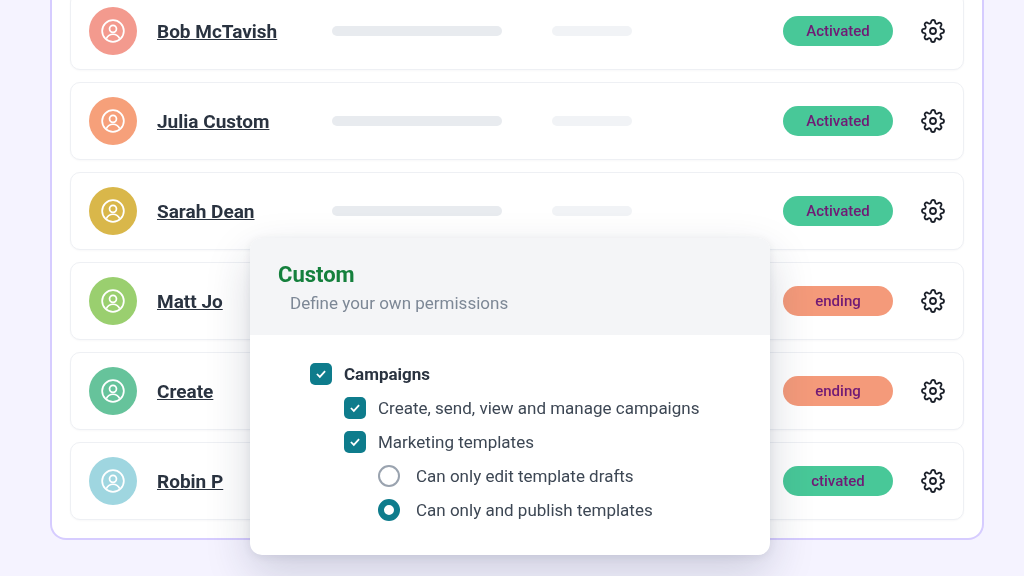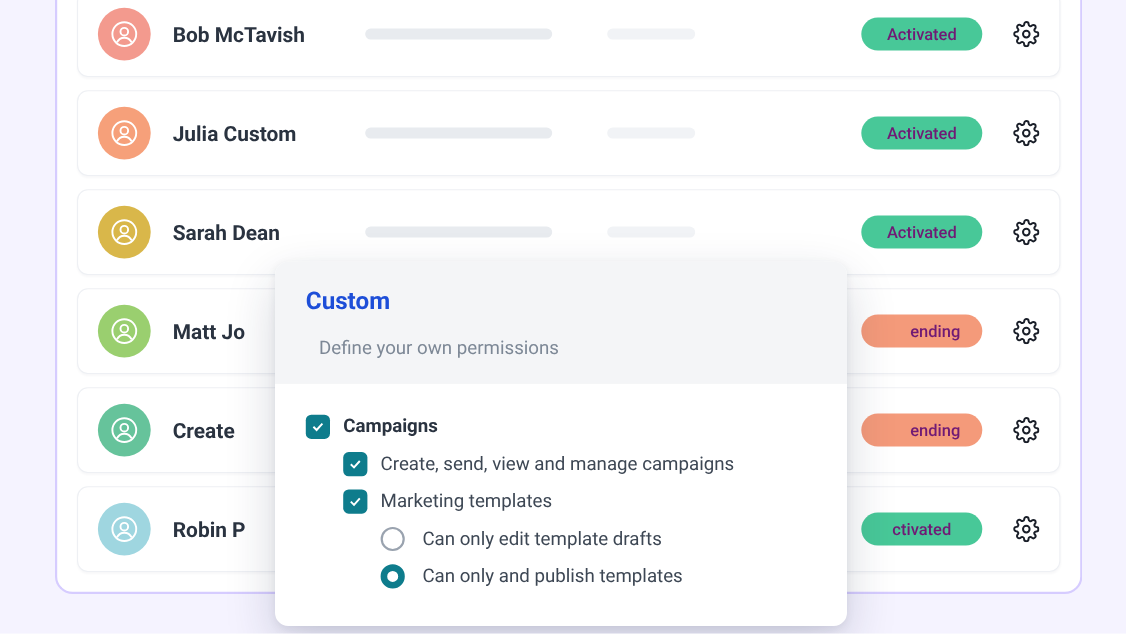--- a/index.html
+++ b/index.html
@@ -43,72 +43,74 @@
   }
   .avatar svg { width: 26px; height: 26px; }
   .name {
     margin-left: 20px;
     font-size: 19px;
     font-weight: 700;
     color: #2a3340;
     width: 175px;
     white-space: nowrap;
     overflow: hidden;
+    text-decoration: underline;
   }
   .ph-group { display: flex; align-items: center; flex: 1; gap: 50px; }
   .ph { height: 10px; border-radius: 5px; background: #e8ebef; }
   .ph.a { width: 170px; }
   .ph.b { width: 80px; background: #f1f3f6; }
   .badge {
     padding: 6px 20px;
     border-radius: 999px;
     color: #701a75;
     font-size: 15px;
     font-weight: 500;
     text-align: center;
     min-width: 110px;
     white-space: nowrap;
     overflow: hidden;
     margin-right: 28px;
   }
   .badge.activated { background: #48c898; }
-  .badge.pending { background: #f49a7a; text-align: right; }
+  .badge.pending { background: #f49a7a; }
   .gear { width: 24px; height: 24px; color: #1a1f29; cursor: pointer; }
 
   .popover {
     position: absolute;
     left: 250px;
     top: 238px;
     width: 520px;
     background: #fff;
     border-radius: 12px;
     box-shadow: 0 18px 45px rgba(30,40,70,0.18), 0 2px 8px rgba(30,40,70,0.08);
     overflow: hidden;
   }
   .popover-head {
     background: #f4f5f7;
     padding: 24px 28px 22px 28px;
   }
   .pop-title {
     font-size: 22px;
     font-weight: 700;
-    color: #1d4ed8;
-    margin-bottom: 20px;
+    color: #15803d;
+    margin-bottom: 6px;
   }
   .pop-sub {
     font-size: 17px;
     color: #7d8896;
     margin-left: 12px;
   }
   .pop-body { padding: 22px 28px 28px 28px; }
   .perm-row {
     display: flex;
     align-items: center;
     gap: 12px;
     padding: 6px 0;
+    margin-left: 32px;
   }
   .perm-row.indent1 { padding-left: 34px; }
   .perm-row.indent2 { padding-left: 68px; gap: 16px; }
   .perm-label { font-size: 17px; color: #3d4754; }
   .perm-label.bold { font-weight: 700; color: #2a3340; }
   .chk {
     width: 22px;
     height: 22px;
     border-radius: 5px;
     background: #0e7c8c;

